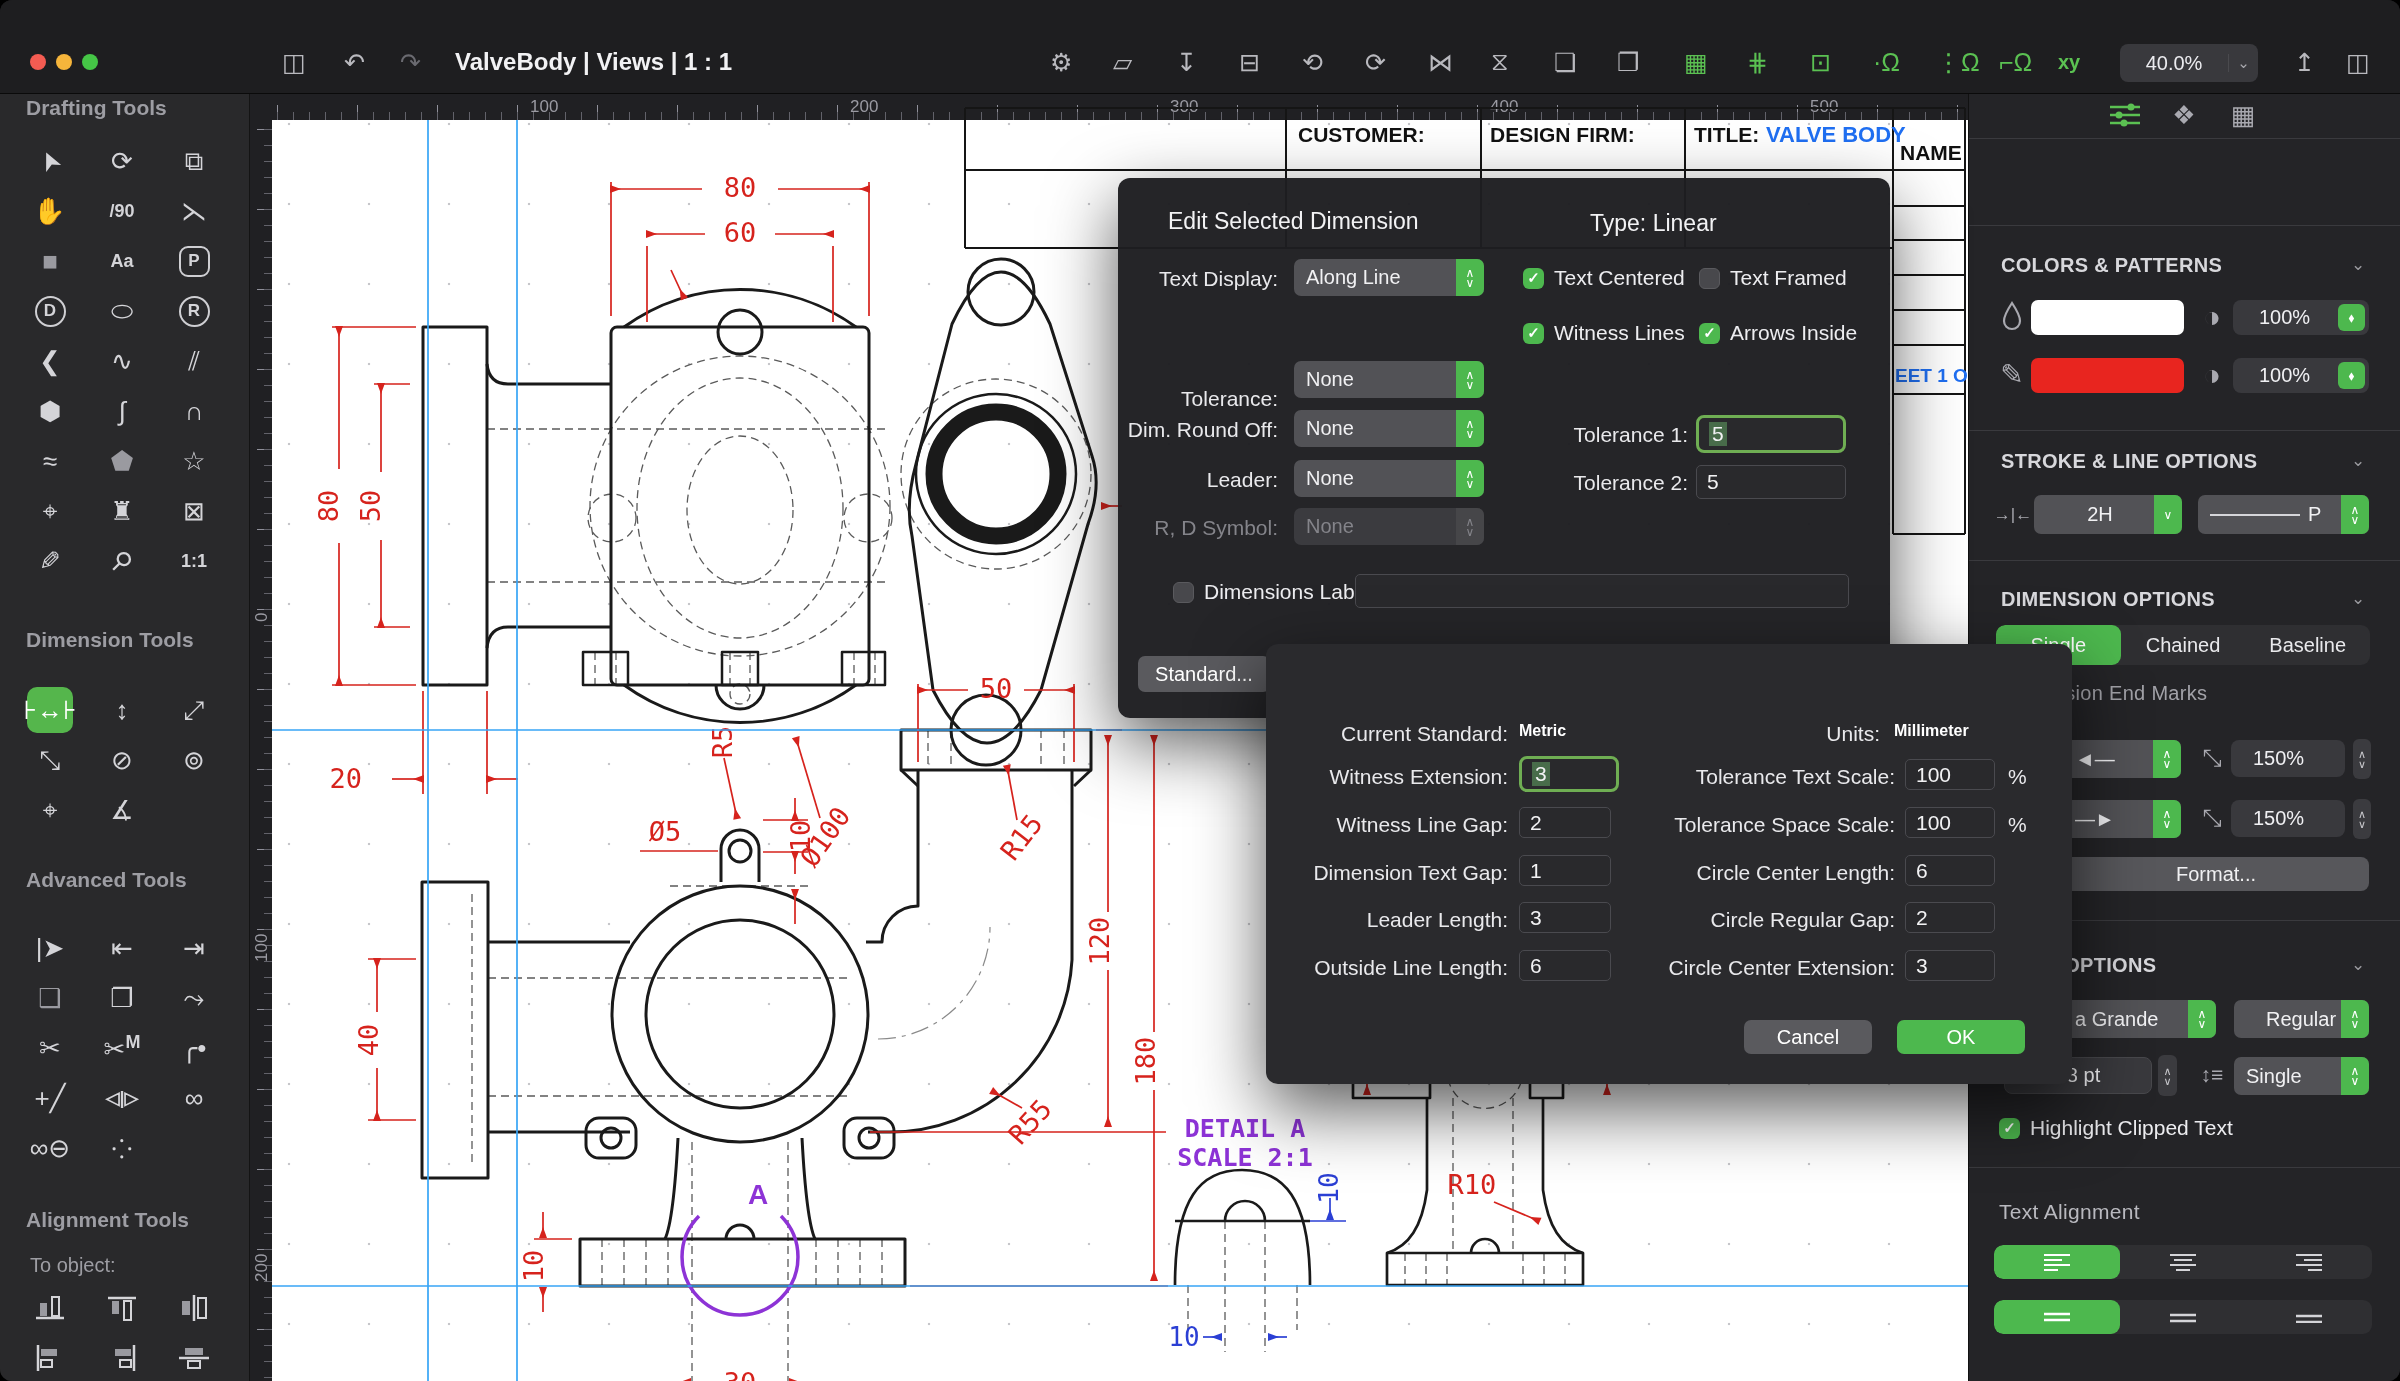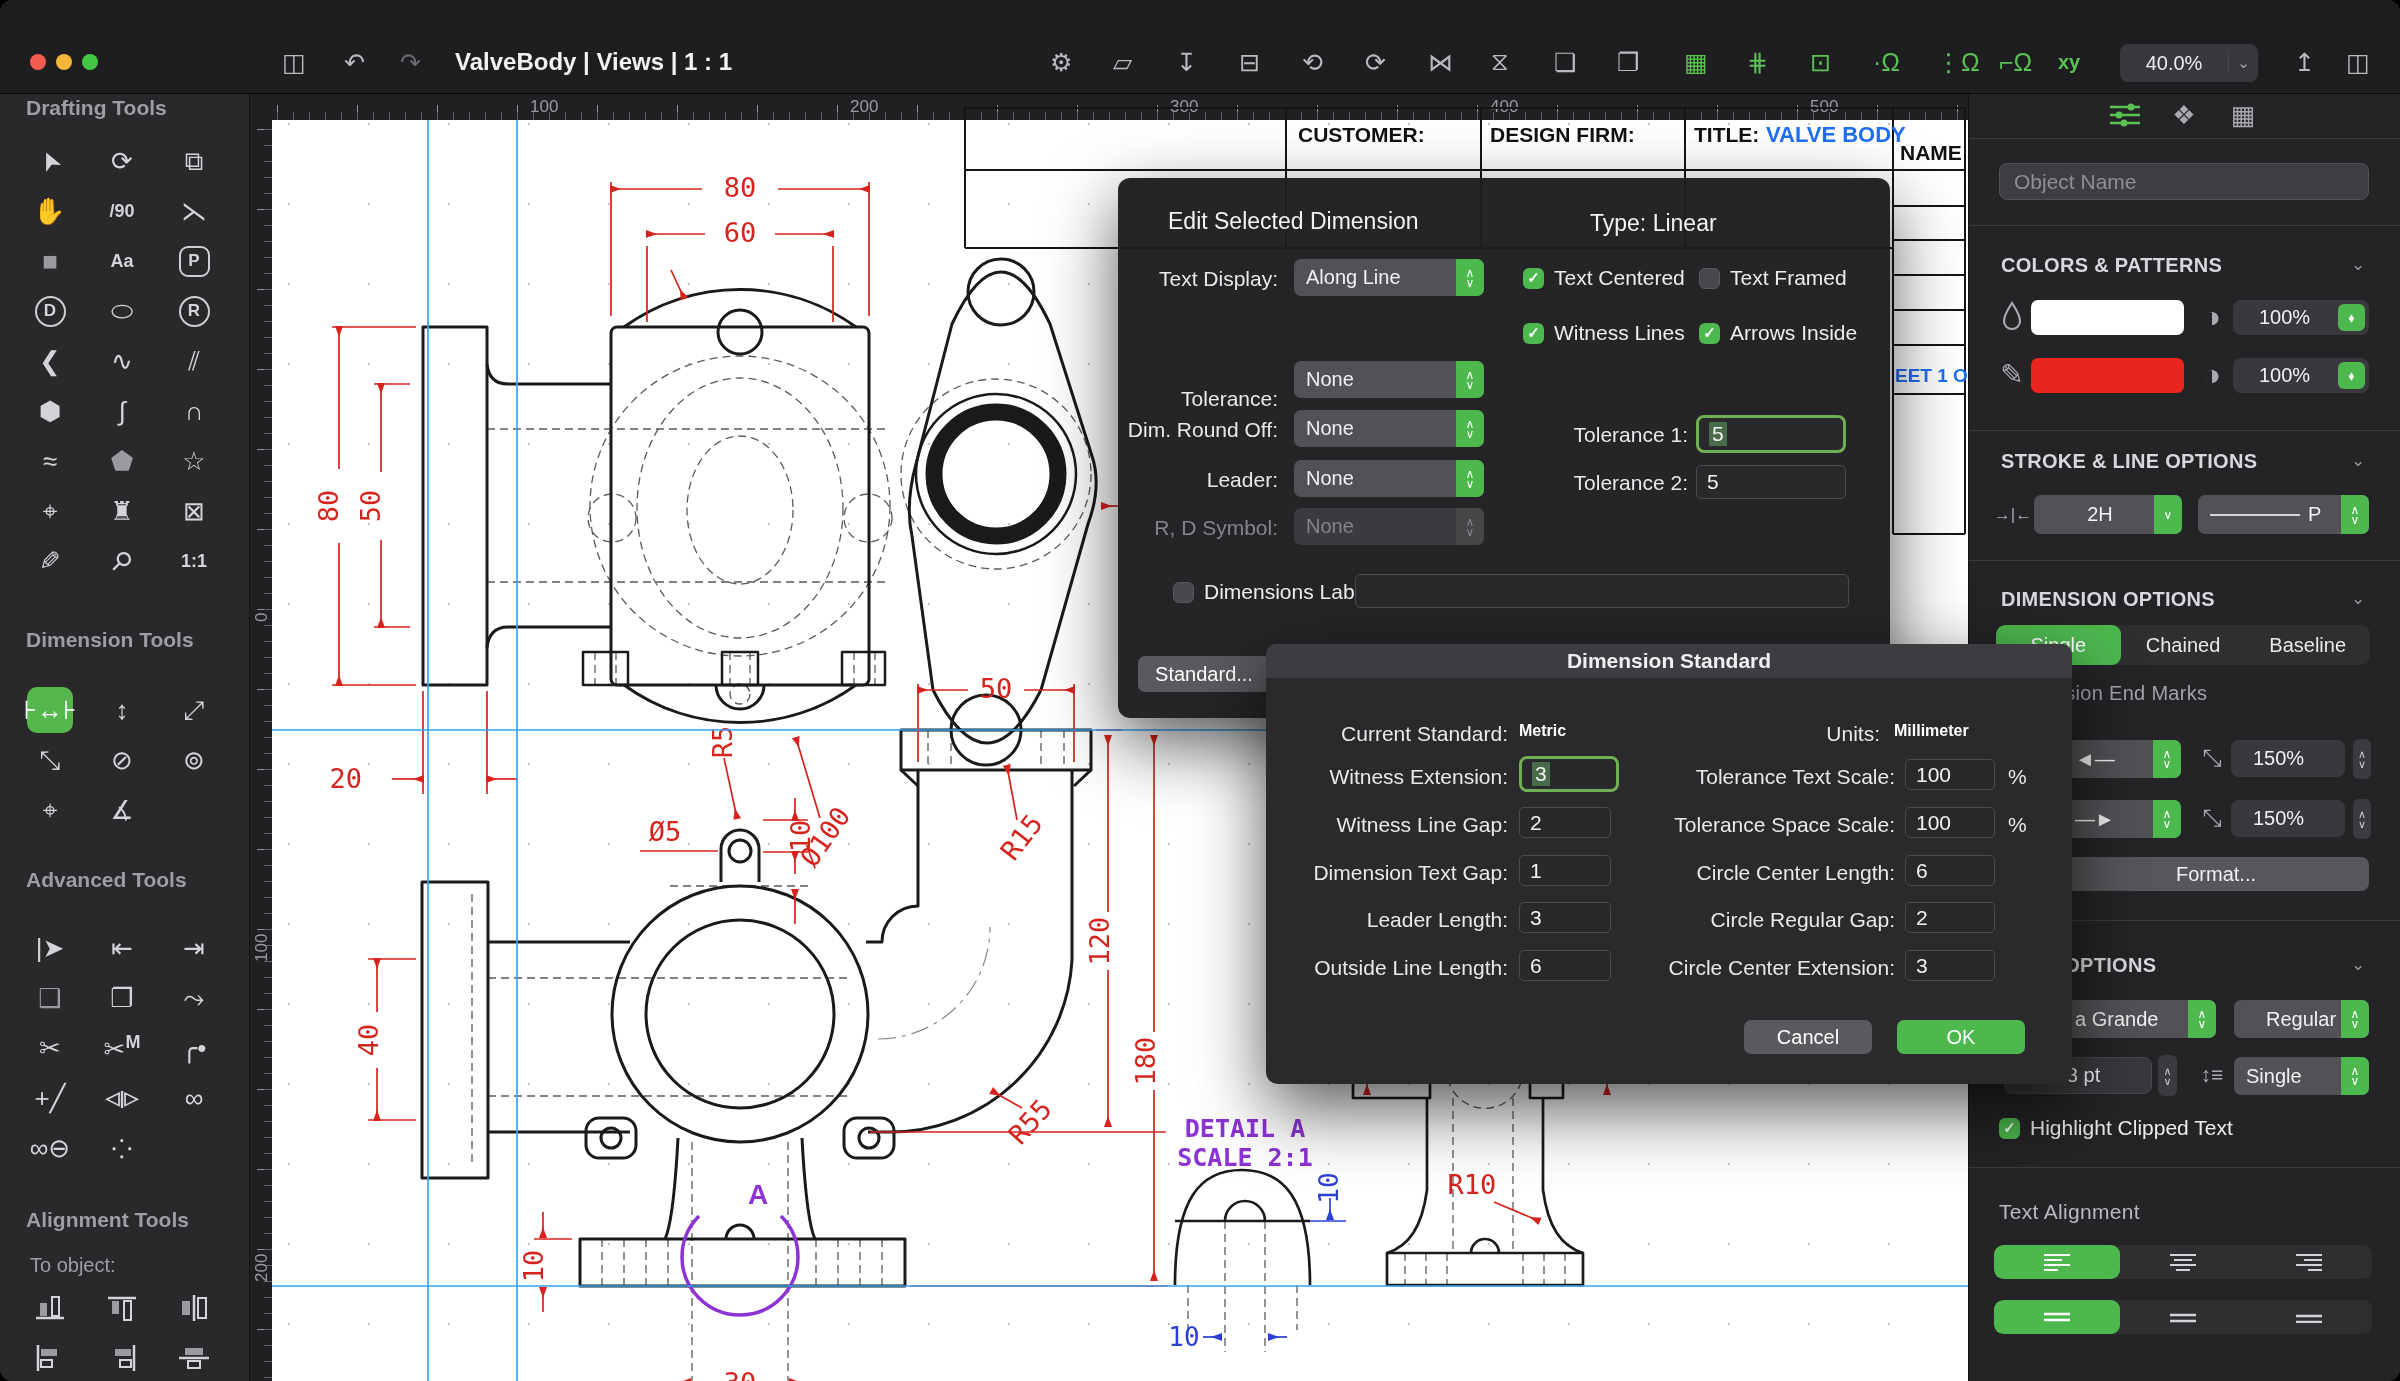--- a/index.html
+++ b/index.html
@@ -514,21 +514,20 @@
           <circle cx="14" cy="20" r="3.5" fill="#5bc152"></circle>
         </svg>
       </div>
     <div class="sico" style="left:197px;top:4px;width:36px;height:34px;font-size:26px;">
         <span>❖</span>
       </div>
     <div class="sico" style="left:256px;top:4px;width:36px;height:34px;font-size:26px;">
         <span>▦</span>
       </div>
     <div class="divl" style="top:44px;"></div>
-    <input class="objin" style="left: 30px; top: 69px; width: 370px; height: 37px;" placeholder="Object Name">
     <div class="divl" style="top:131px;"></div>
 
     <div class="sh" style="left:32px;top:160px;">COLORS &amp; PATTERNS</div>
     <div class="chev" style="left:382px;top:160px;">⌄</div>
     <div class="sico" style="left:28px;top:204px;width:30px;height:36px;">
         <svg width="22" height="30">
           <path d="M11 2 C11 2 3 14 3 20 A8 8 0 0 0 19 20 C19 14 11 2 11 2 Z" fill="none" stroke="#a9a9b0" stroke-width="2.2"></path>
         </svg>
       </div>
     <div class="swatch" style="left:62px;top:206px;width:153px;height:35px;background:#fff;"></div>
@@ -736,21 +735,20 @@
     <div class="cbrow" style="left:55px;top:402px;">
         <span class="cb off">✓</span>
         <span class="cblb">Dimensions Label:</span>
       </div>
     <div class="fld" style="left:237px;top:396px;width:494px;height:34px;"></div>
 
     <div class="btn" style="left:20px;top:478px;width:132px;height:36px;background:#5a5a5e;">Standard...</div>
   </div>
 
   <div class="dlg" style="left:1266px;top:644px;width:806px;height:440px;background:#2a2a2d;z-index:20;">
-    <div class="d2title">Dimension Standard</div>
     <div class="lbl" style="left:0;top:78px;width:242px;">Current Standard:</div>
     <div style="position:absolute;left:253px;top:78px;" class="bold">Metric</div>
     <div class="lbl" style="left:440px;top:78px;width:174px;">Units:</div>
     <div style="position:absolute;left:628px;top:78px;" class="bold">Millimeter</div>
 
     <div class="lbl" style="left:0;top:121px;width:242px;">Witness Extension:</div>
     <div class="fld foc" style="left:253px;top:112px;width:100px;height:36px;">
         <span class="hl">3</span>
       </div>
     <div class="lbl" style="left:0;top:169px;width:242px;">Witness Line Gap:</div>

